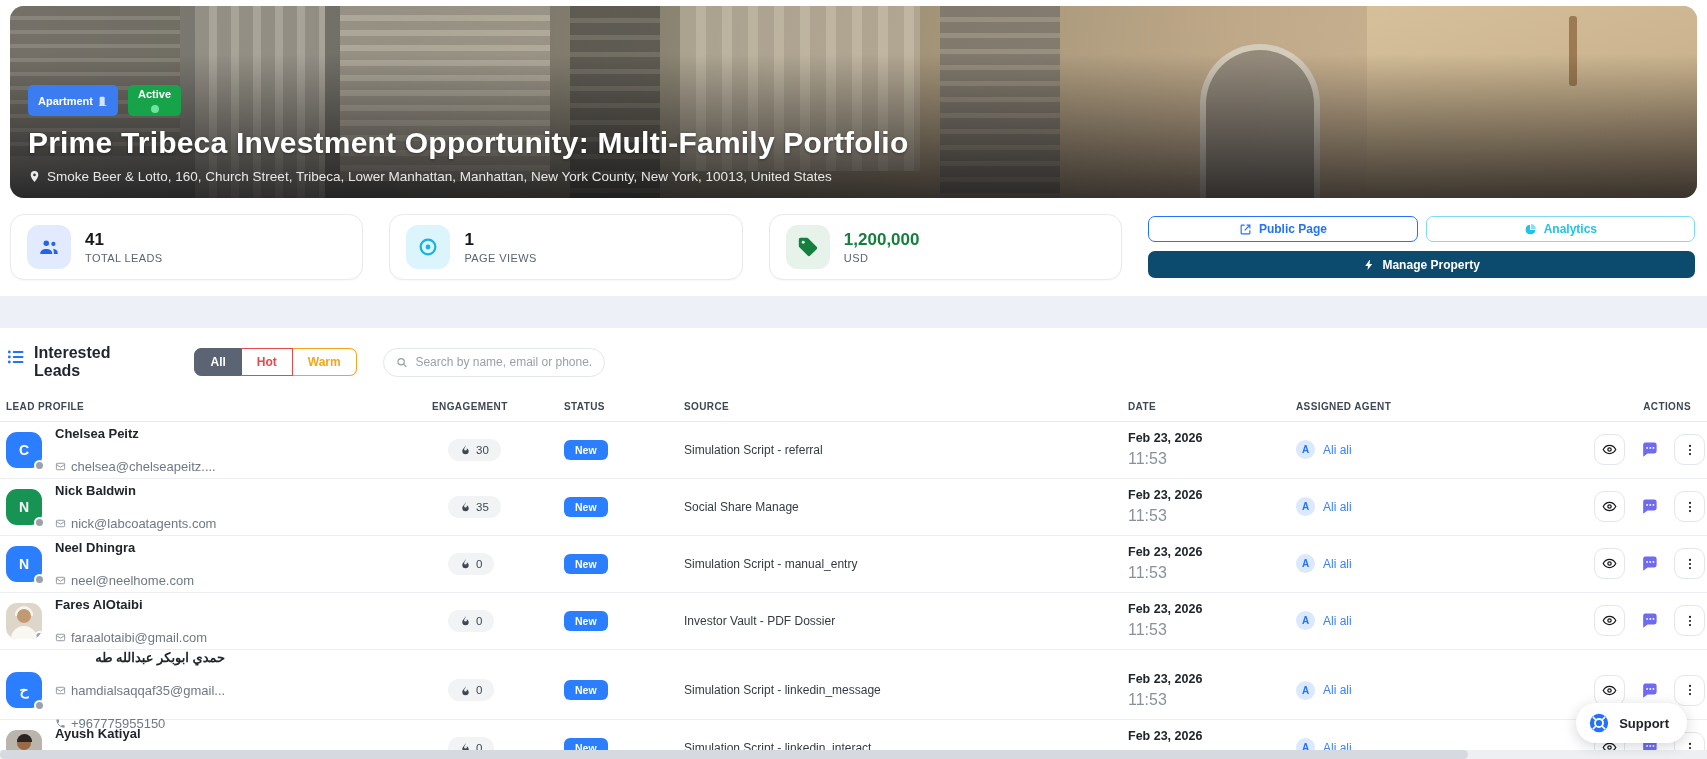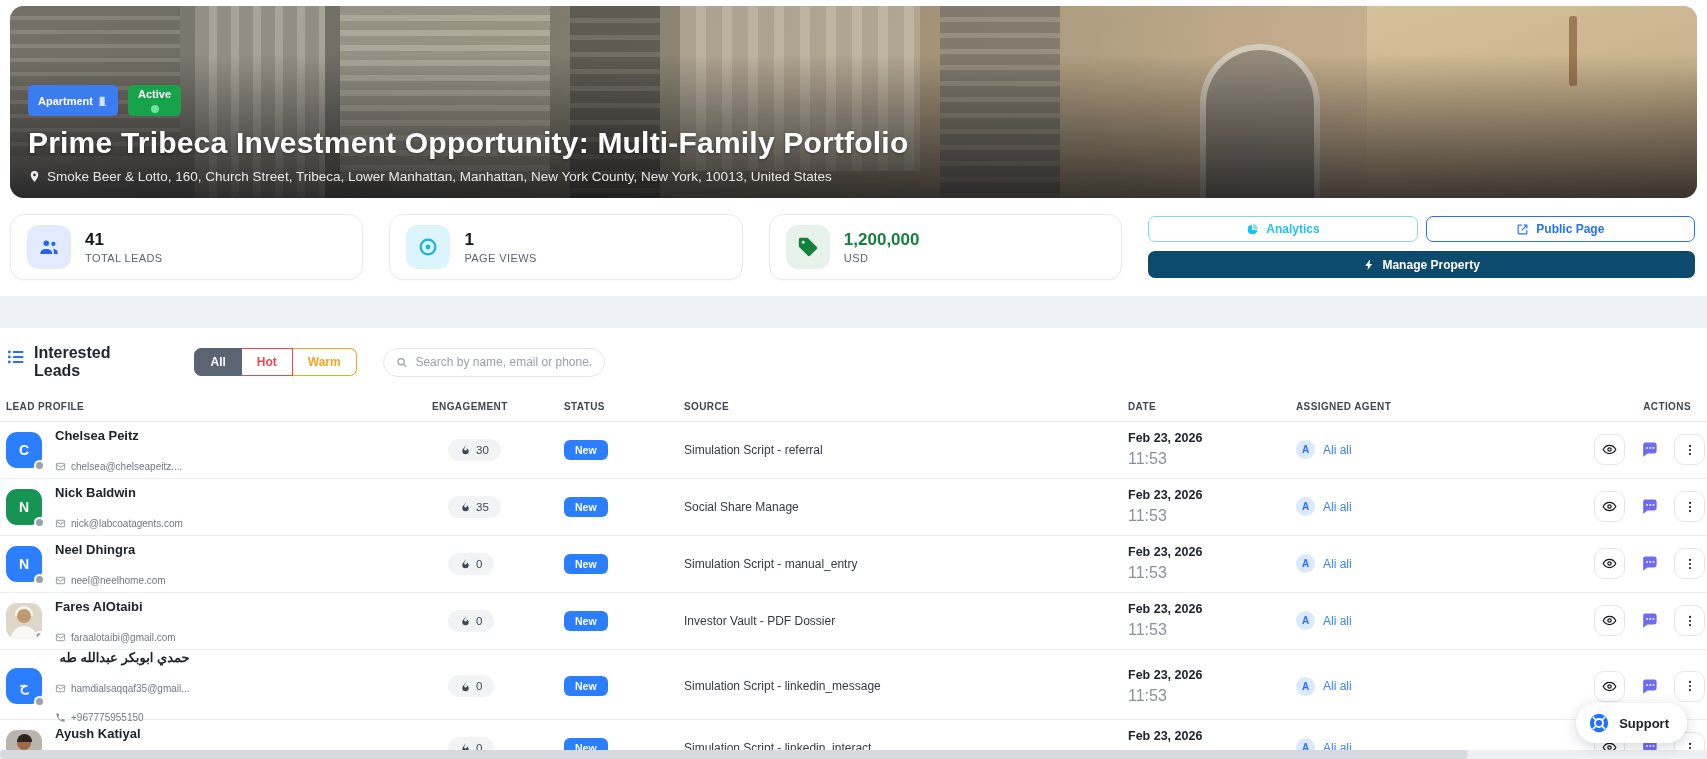--- a/index.html
+++ b/index.html
@@ -93,21 +93,21 @@
   .avatar.fares .p-head { background:#c29a72; }
   .avatar.fares .p-scarf { display:block; position:absolute; width:18px; height:10px; border-radius:9px 9px 0 0;
     background:#f7f4ee; top:3px; left:9px; z-index:1; }
   .avatar.fares .p-body { background:#faf8f3; }
   .avatar.ayush { background:#b9b4ac; }
   .avatar.ayush .p-head { background:#9a6a44; }
   .avatar.ayush .p-hair { display:block; position:absolute; width:15px; height:8px; border-radius:8px 8px 0 0;
     background:#2c2420; top:4px; left:10.5px; z-index:3; }
   .avatar.ayush .p-body { background:#e9e6e1; }
   .lead-name { font-size:13px; font-weight:bold; color:#20242c; }
-  .lead-sub { display:flex; align-items:center; gap:5px; font-size:10px; color:#707885; margin-top:18px; }
+  .lead-sub { display:flex; align-items:center; gap:5px; font-size:13px; color:#707885; margin-top:18px; }
   .eng-pill { display:inline-flex; align-items:center; gap:5px; background:#f2f3f5; border-radius:13px;
     padding:5px 12px; font-size:11.5px; color:#3f4754; margin-left:16px; }
   .status-badge { display:inline-block; background:#2b7fff; color:#fff; font-size:10.5px; font-weight:bold;
     padding:4px 11px; border-radius:6px; }
   .source-text { font-size:12px; color:#343a44; }
   .date-main { font-size:12.5px; font-weight:bold; color:#20242c; }
   .date-sub { font-size:16px; color:#8a919c; margin-top:5px; }
   .agent-cell { display:flex; align-items:center; gap:8px; }
   .agent-avatar { width:19px; height:19px; border-radius:50%; background:#dbe9fd; color:#2472fc; font-size:10px;
     font-weight:bold; display:flex; align-items:center; justify-content:center; }
@@ -199,34 +199,34 @@
             <circle cx="6.8" cy="6.8" r="1.6" fill="#e6f2ea"></circle>
           </svg>
       </span>
       <div>
         <div class="stat-value green">1,200,000</div>
         <div class="stat-label">USD</div>
       </div>
     </div>
     <div class="cta-col">
       <div class="cta-row">
-        <button class="btn btn-analytics">
-          <svg width="13" height="13" viewBox="0 0 24 24" fill="#1ec3ee">
-              <path d="M11 3.05A9 9 0 1 0 20.95 13H11V3.05z"></path>
-              <path d="M13 2.05V11h8.95A9 9 0 0 0 13 2.05z" opacity=".55"></path>
-            </svg>
-          <span>Analytics</span>
-        </button>
         <button class="btn btn-public">
           <svg width="13" height="13" viewBox="0 0 24 24" fill="none" stroke="#2472fc" stroke-width="2.2">
               <path d="M14 4h6v6"></path>
               <path d="M10.5 13.5L20 4"></path>
               <path d="M20 13.5V19a1 1 0 0 1-1 1H5a1 1 0 0 1-1-1V5a1 1 0 0 1 1-1h5.5"></path>
             </svg>
           <span>Public Page</span>
+        </button>
+        <button class="btn btn-analytics">
+          <svg width="13" height="13" viewBox="0 0 24 24" fill="#1ec3ee">
+              <path d="M11 3.05A9 9 0 1 0 20.95 13H11V3.05z"></path>
+              <path d="M13 2.05V11h8.95A9 9 0 0 0 13 2.05z" opacity=".55"></path>
+            </svg>
+          <span>Analytics</span>
         </button>
       </div>
       <button class="btn btn-manage">
         <svg width="12" height="12" viewBox="0 0 24 24" fill="#fff">
             <path d="M13 2L4.5 14H10l-1 8 9.5-12H13l1-8z"></path>
           </svg>
         <span>Manage Property</span>
       </button>
     </div>
   </div>

